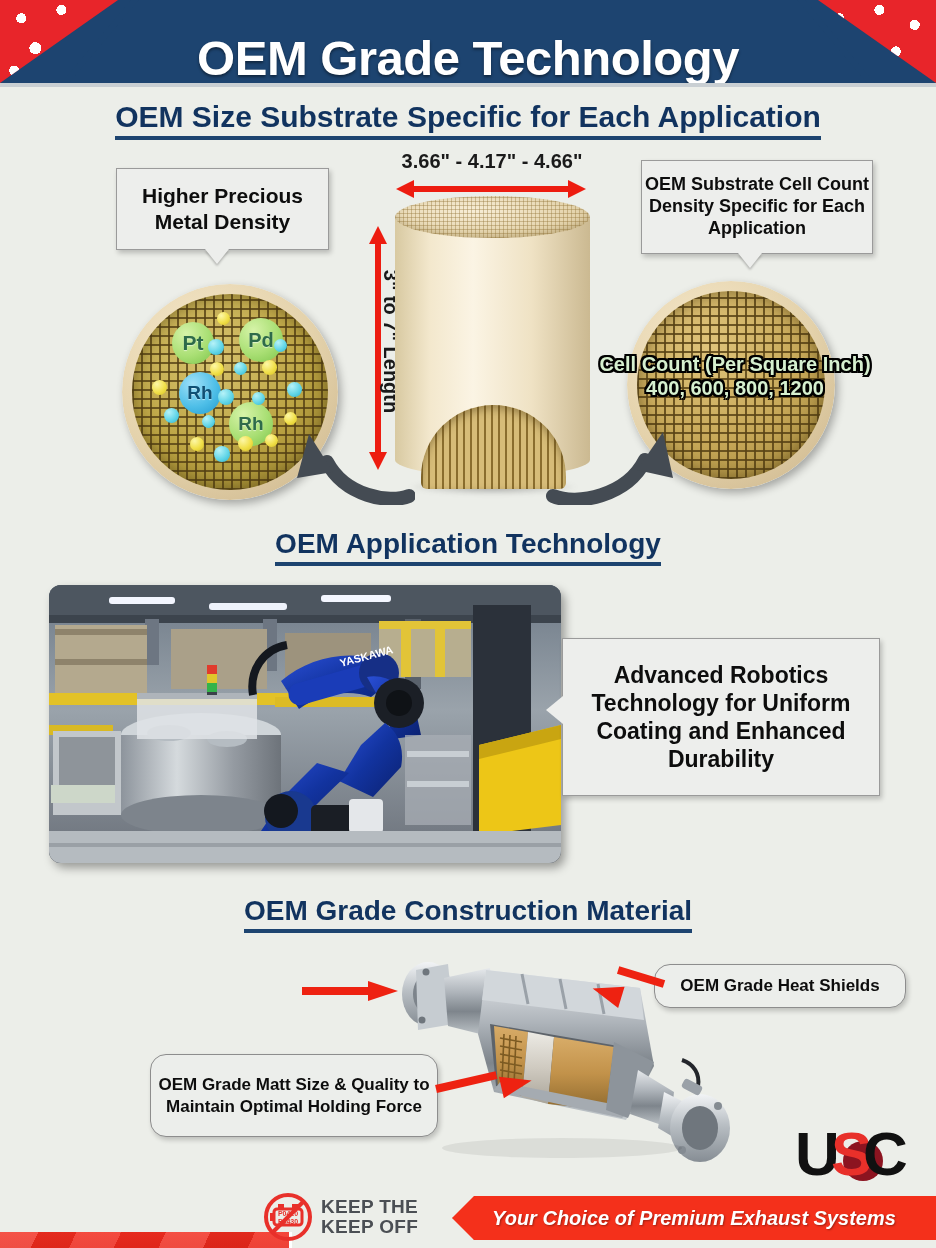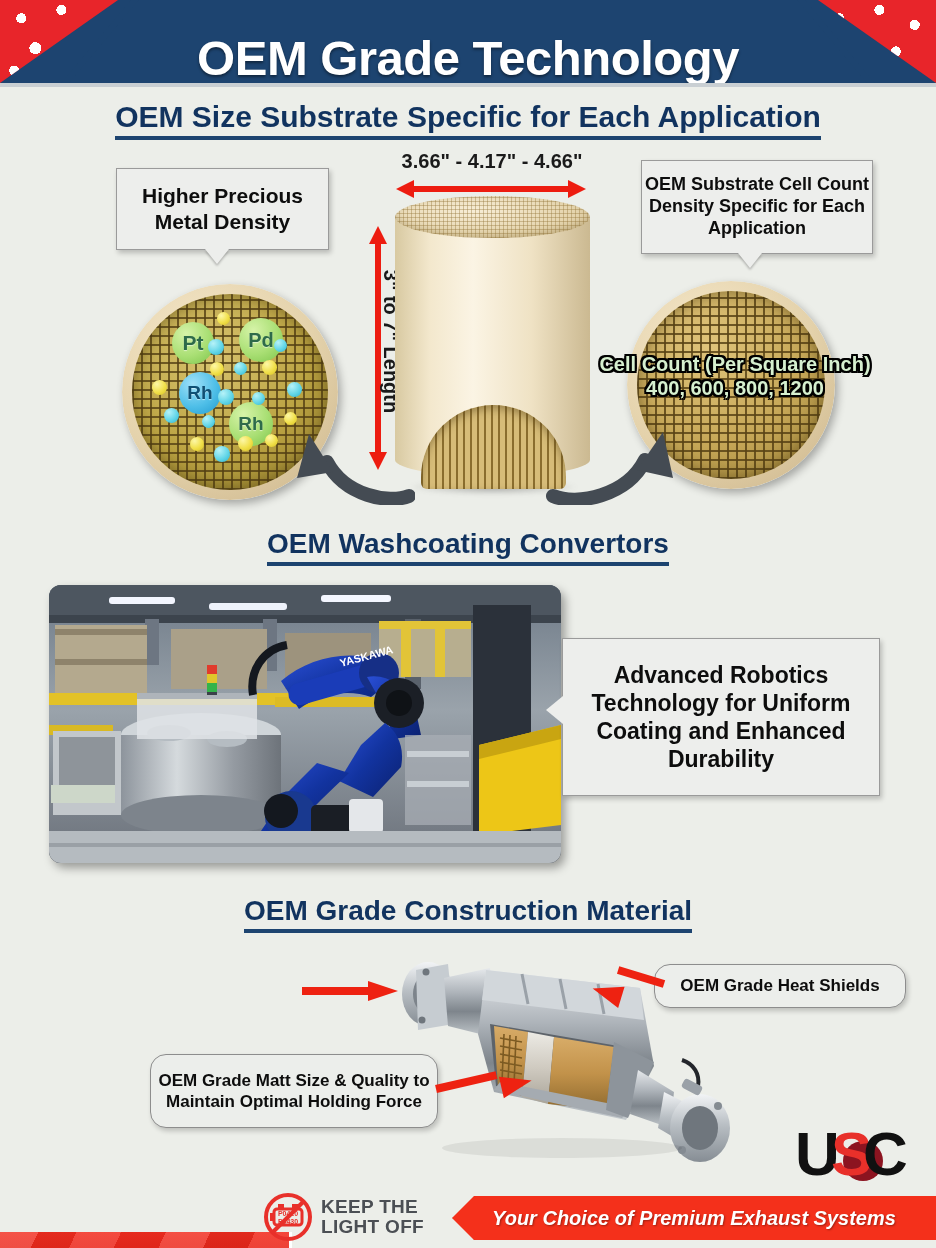--- a/index.html
+++ b/index.html
@@ -106,21 +106,21 @@
   .pill{
     position:absolute;background:#eceeeb;
     border:1.5px solid #8d8d8d;border-radius:16px;
     box-shadow:2px 3px 5px rgba(0,0,0,.2);
     color:#0d0d0d;font-weight:bold;text-align:center;
     display:flex;align-items:center;justify-content:center;
     line-height:1.24;box-sizing:border-box;
   }
   #pl-steel{left:46px;top:961px;width:258px;height:56px;font-size:17px;}
   #pl-heat{left:654px;top:964px;width:252px;height:44px;font-size:17px;}
-  #pl-matt{left:150px;top:1054px;width:288px;height:74px;font-size:17px;}
+  #pl-matt{left:150px;top:1054px;width:288px;height:83px;font-size:17px;}
 
   
   .cyl-wrap{position:absolute;left:395px;top:196px;width:195px;height:295px;}
   .cyl-body{
     position:absolute;left:0;top:18px;width:195px;height:262px;
     background:linear-gradient(90deg,#d8c9a1 0%,#f3e8cd 18%,#fbf4e4 40%,#efe2c4 70%,#cbb991 100%);
     border-radius:6px 6px 50% 50%/6px 6px 16px 16px;
   }
   .cyl-top{
     position:absolute;left:0;top:0;width:195px;height:42px;
@@ -399,21 +399,21 @@
   <svg class="curve-arrow" id="curve-left" viewBox="0 0 130 105">
     <path d="M124,96 C104,104 60,96 42,62" stroke="#444b53" stroke-width="14" fill="none" stroke-linecap="round"></path>
     <polygon points="48,72 24,34 12,78" fill="#444b53"></polygon>
   </svg>
   <svg class="curve-arrow" id="curve-right" viewBox="0 0 140 105">
     <path d="M8,96 C32,106 82,96 100,60" stroke="#444b53" stroke-width="14" fill="none" stroke-linecap="round"></path>
     <polygon points="92,70 118,32 128,78" fill="#444b53"></polygon>
   </svg>
 
   <div class="sec-title" id="sec2">
-    <span>OEM Washcoating Convertors</span>
+    <span>OEM Application Technology</span>
   </div>
 
   <div class="photo">
     <svg viewBox="0 0 512 278" preserveAspectRatio="none">
       <defs>
         <linearGradient id="ceil" x1="0" y1="0" x2="0" y2="1">
           <stop offset="0" stop-color="#5b6470"></stop>
             <stop offset="1" stop-color="#2e3views"></stop>
         </linearGradient>
         <linearGradient id="bgg" x1="0" y1="0" x2="0" y2="1">
@@ -625,21 +625,21 @@
         <rect x="15" y="12" width="6" height="6" fill="#e8302a"></rect>
         <rect x="29" y="12" width="6" height="6" fill="#e8302a"></rect>
         <rect x="7" y="21" width="5" height="8" fill="#e8302a"></rect>
         <text x="25" y="24" text-anchor="middle" font-family="Liberation Sans, sans-serif" font-size="7" font-weight="bold" fill="#e8302a">P0420</text>
         <text x="25" y="32" text-anchor="middle" font-family="Liberation Sans, sans-serif" font-size="7" font-weight="bold" fill="#e8302a">P0430</text>
         <line x1="9" y1="41" x2="41" y2="9" stroke="#e8302a" stroke-width="4"></line>
       </svg>
     </div>
     <div class="kl-text">
       <div>KEEP THE</div>
-      <div>LIGHT OFF</div>
+      <div>KEEP OFF</div>
     </div>
   </div>
 
   <div class="tagline">
     <span>Your Choice of Premium Exhaust Systems</span>
   </div>
 
 </div>
 
 </body></html>

